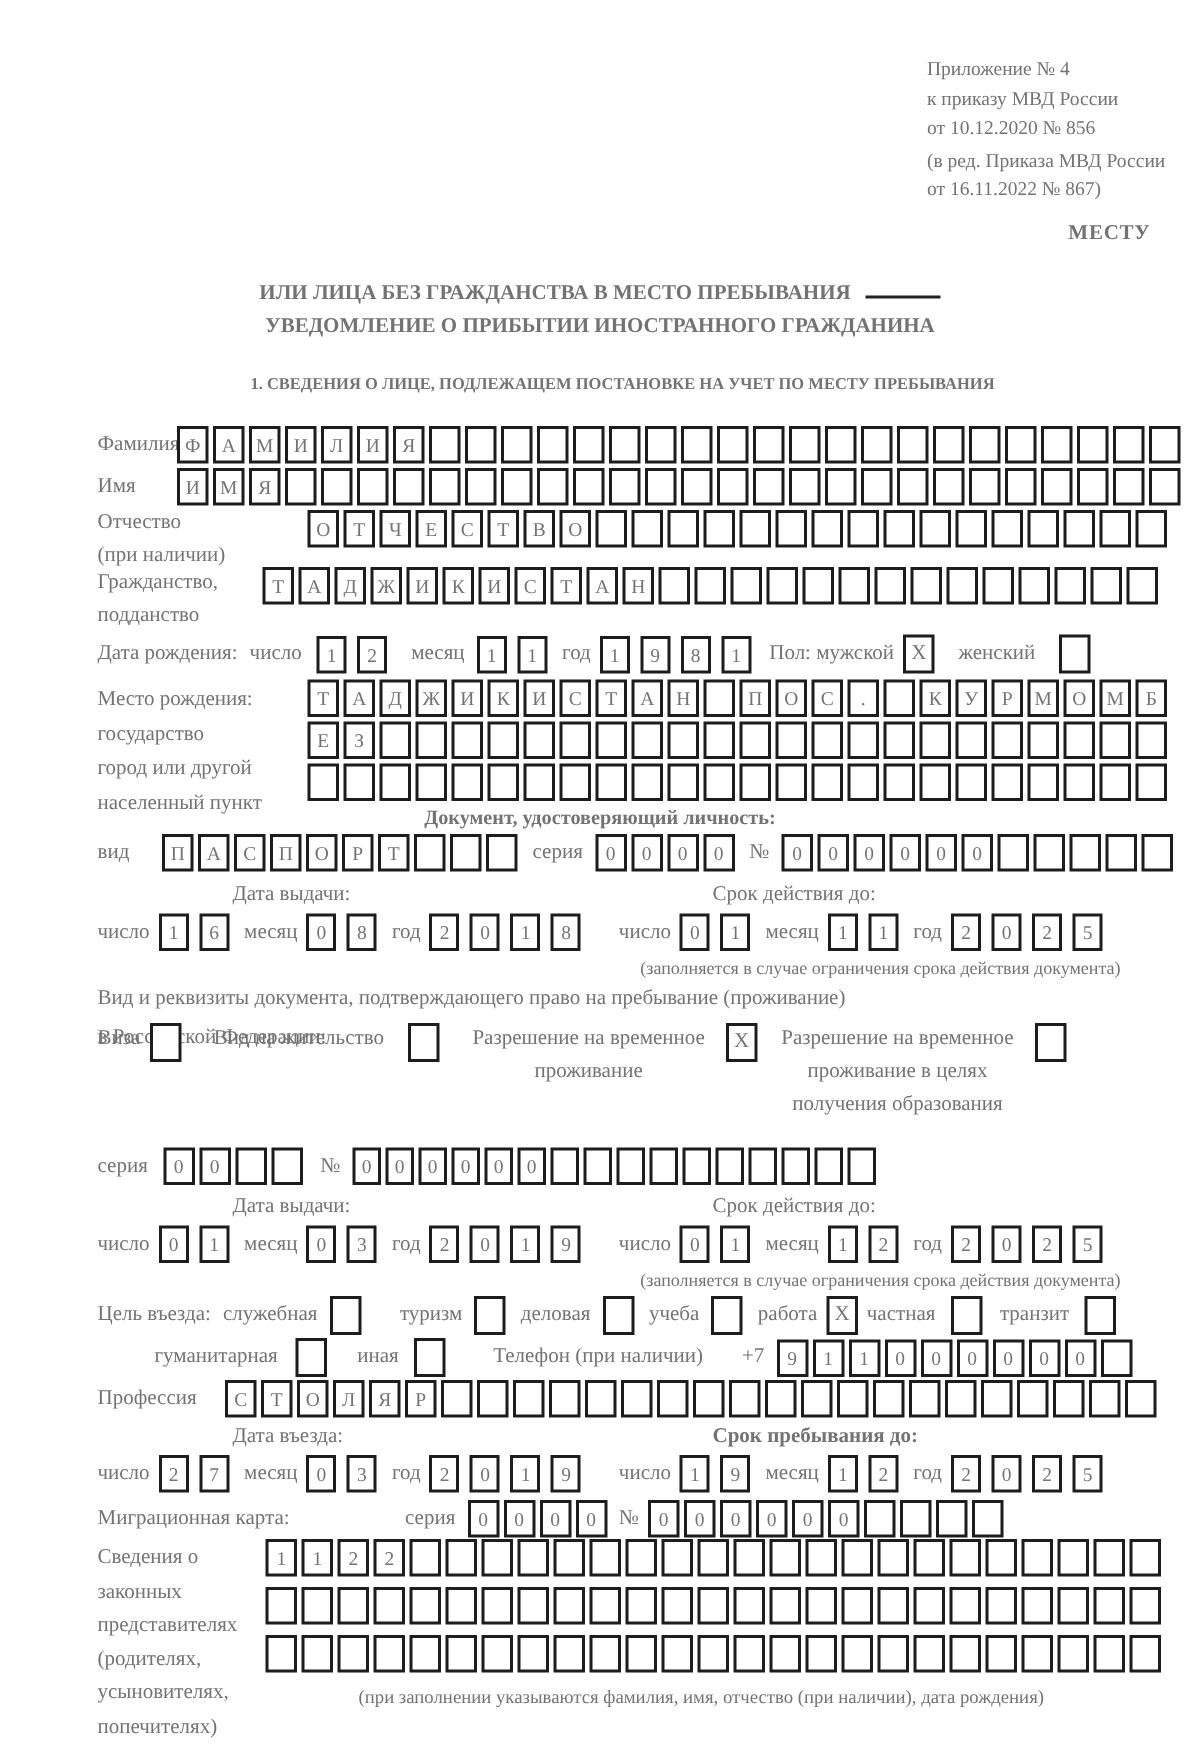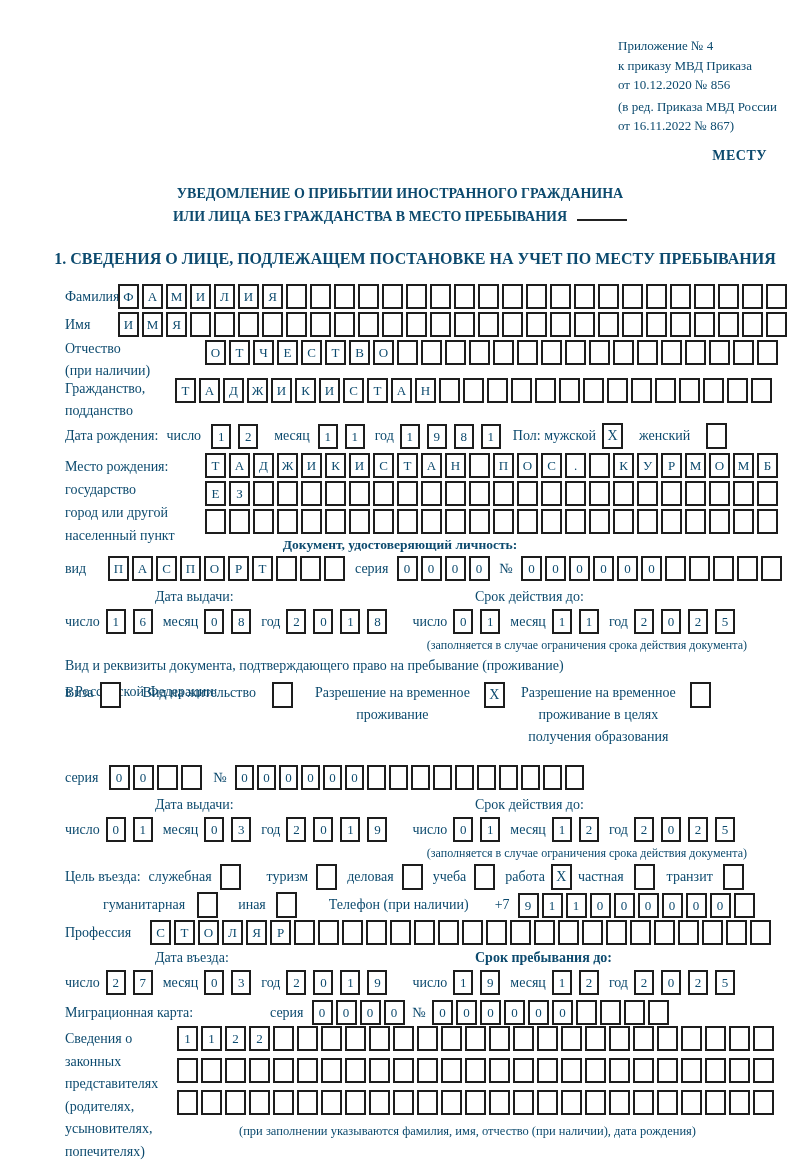--- a/index.html
+++ b/index.html
@@ -1,18 +1,18 @@
 <!DOCTYPE html>
 <html><head>
 <meta charset="utf-8">
 <style>
   html,body{margin:0;padding:0;background:#fff;}
   .page{
     position:relative;width:800px;height:1163px;background:#ffffff;
-    font-family:"Liberation Serif", serif;font-size:14px;color:#0c4a6e;overflow:hidden;
+    font-family:"Liberation Serif", serif;font-size:14px;color:#737373;overflow:hidden;
   }
   .abs{position:absolute;}
   .row{position:absolute;display:flex;align-items:center;}
   .b{font-weight:bold;}
   .small{font-size:12px;}
   .cells{display:flex;gap:3px;}
   .cells-date{gap:7px;}
   .cell{
     box-sizing:border-box;width:21px;height:25px;border:2px solid #1d1d1d;
     display:flex;align-items:center;justify-content:center;
@@ -33,33 +33,33 @@
   .optlabel{text-align:center;line-height:22px;}
   .title-underline{display:inline-block;width:50px;height:14px;border-bottom:2px solid #222;margin-left:10px;}
 </style>
 </head>
 <body>
 
 <div class="page">
 
   <div class="abs" style="left:618px;top:36px;font-size:13px;line-height:19.5px;">
     <div>Приложение № 4</div>
-    <div>к приказу МВД Приказа</div>
+    <div>к приказу МВД России</div>
     <div>от 10.12.2020 № 856</div>
     <div style="margin-top:2px">(в ред. Приказа МВД России</div>
     <div>от 16.11.2022 № 867)</div>
   </div>
   <div class="abs b" style="right:33px;top:148px;letter-spacing:0.5px;">МЕСТУ</div>
 
   <div class="abs b" style="left:0;right:0;top:183px;text-align:center;line-height:22px;font-size:14px;">
+    <div><span>ИЛИ ЛИЦА БЕЗ ГРАЖДАНСТВА В МЕСТО ПРЕБЫВАНИЯ</span><span class="title-underline"></span></div>
     <div>УВЕДОМЛЕНИЕ О ПРИБЫТИИ ИНОСТРАННОГО ГРАЖДАНИНА</div>
-    <div><span>ИЛИ ЛИЦА БЕЗ ГРАЖДАНСТВА В МЕСТО ПРЕБЫВАНИЯ</span><span class="title-underline"></span></div>
-  </div>
-
-  <div class="abs b" style="left:35px;right:5px;top:250px;text-align:center;font-size:16px;">1. СВЕДЕНИЯ О ЛИЦЕ, ПОДЛЕЖАЩЕМ ПОСТАНОВКЕ НА УЧЕТ ПО МЕСТУ ПРЕБЫВАНИЯ</div>
+  </div>
+
+  <div class="abs b" style="left:35px;right:5px;top:250px;text-align:center;font-size:11px;">1. СВЕДЕНИЯ О ЛИЦЕ, ПОДЛЕЖАЩЕМ ПОСТАНОВКЕ НА УЧЕТ ПО МЕСТУ ПРЕБЫВАНИЯ</div>
 
   <div class="row" style="left:65px;top:284px;font-family:Liberation Serif, serif;">
     <span style="width:53px;flex:none;">Фамилия</span>
     <span class="cells">
         <span class="cell">Ф</span>
         <span class="cell">А</span>
         <span class="cell">М</span>
         <span class="cell">И</span>
         <span class="cell">Л</span>
         <span class="cell">И</span>

